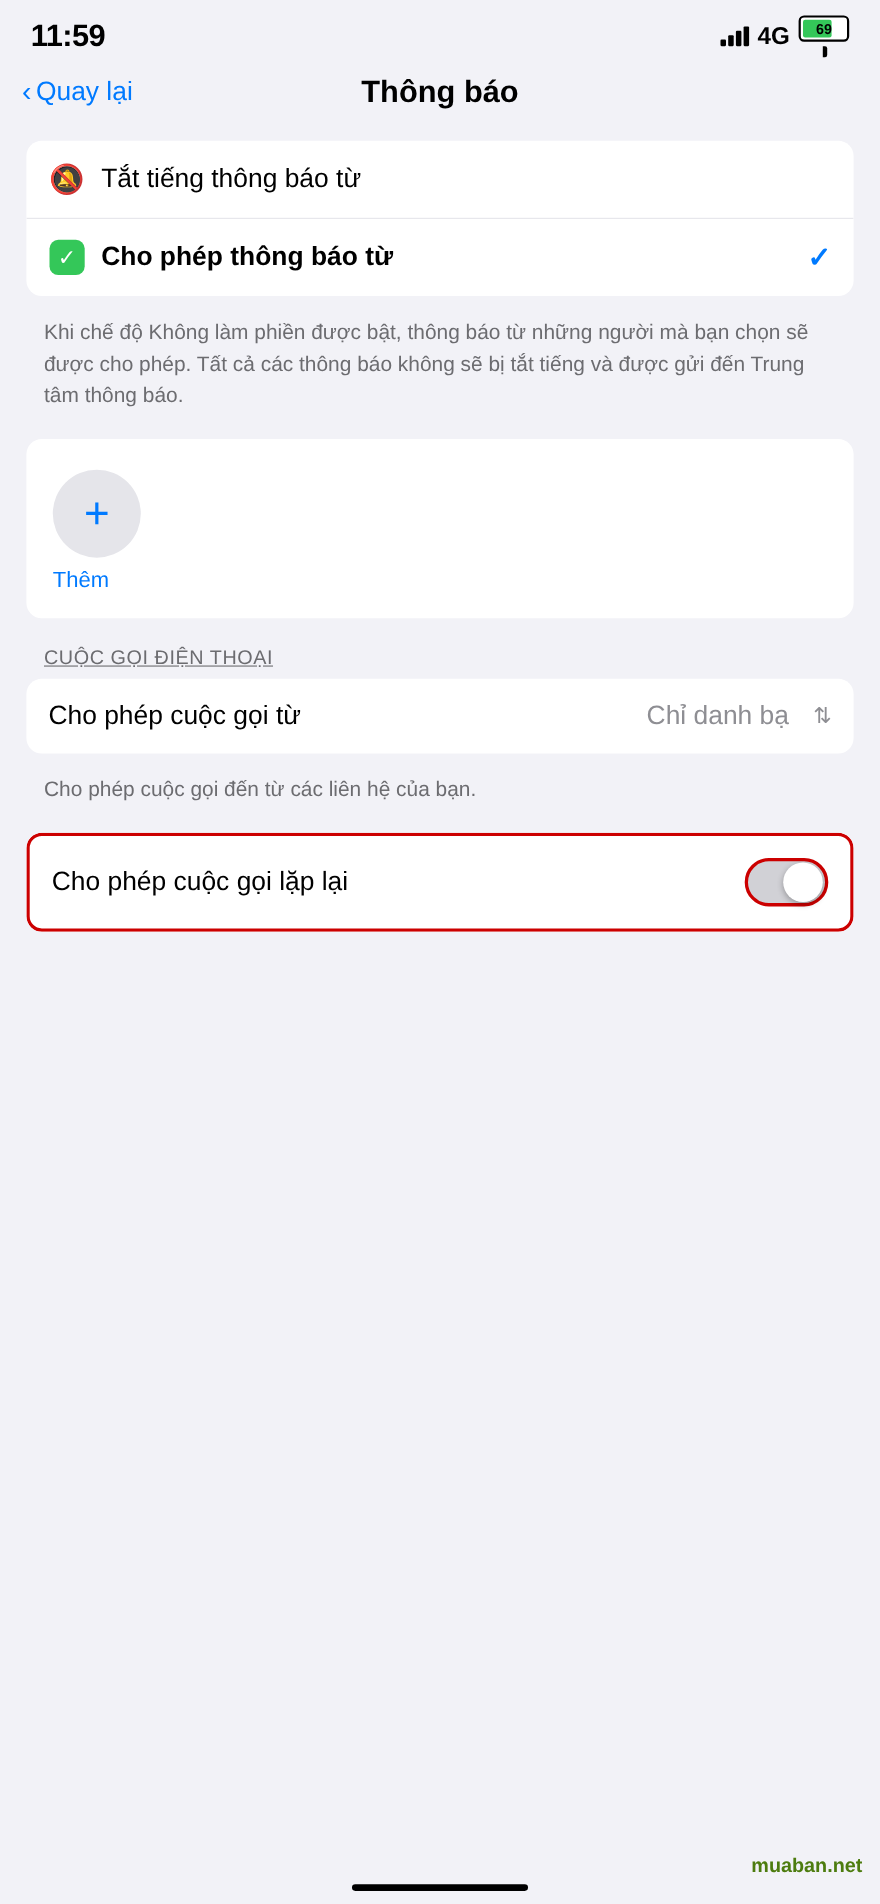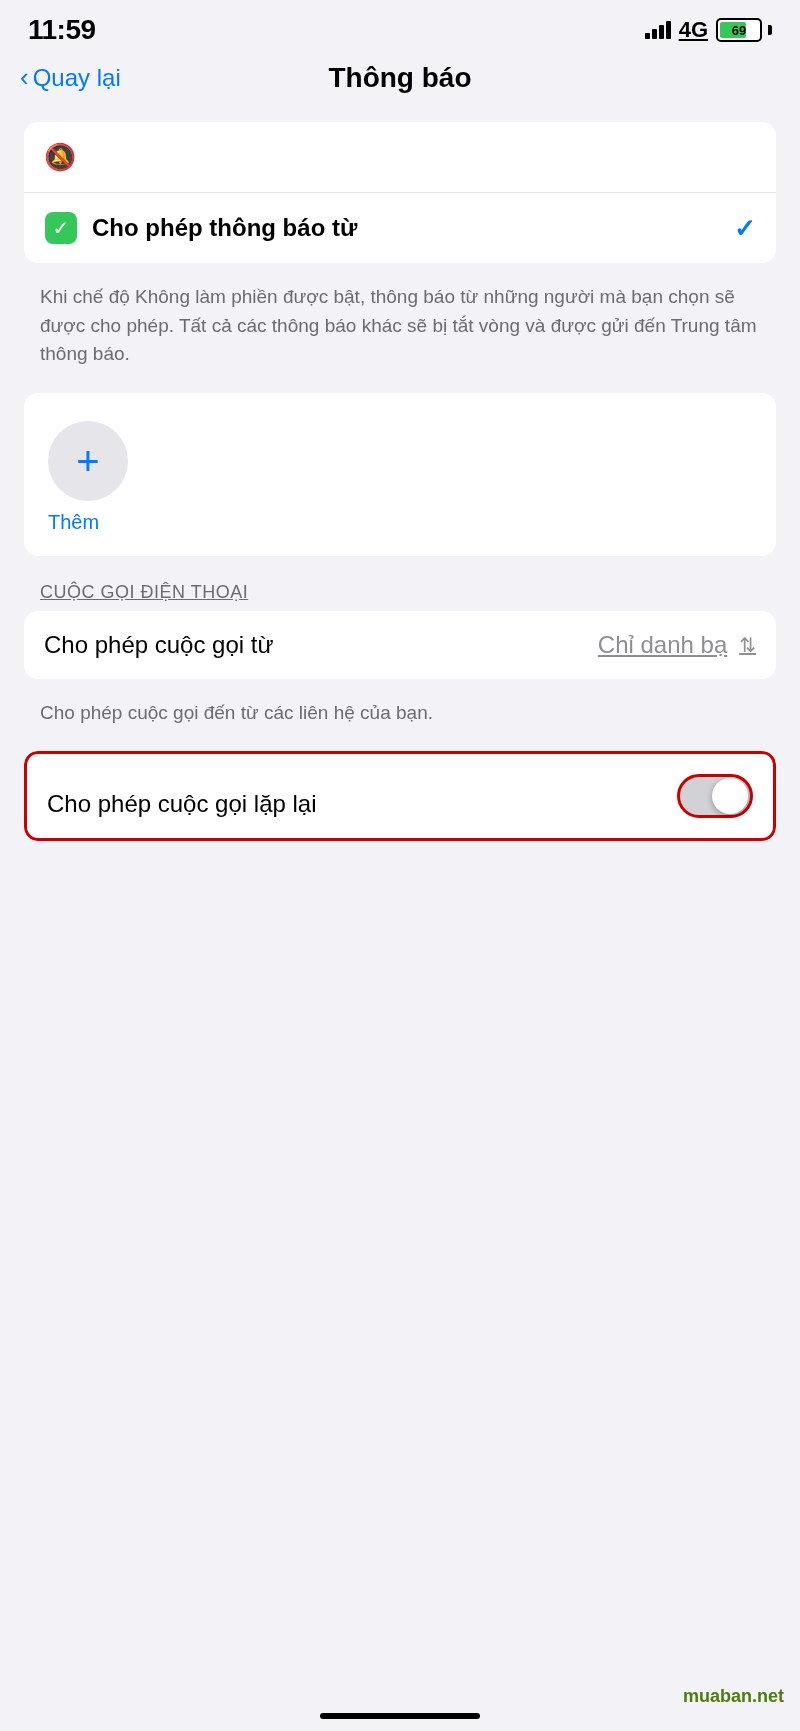--- a/index.html
+++ b/index.html
@@ -43,26 +43,26 @@
       border-radius: 1px;
     }
     .signal-bar:nth-child(1) { height: 6px; }
     .signal-bar:nth-child(2) { height: 10px; }
     .signal-bar:nth-child(3) { height: 14px; }
     .signal-bar:nth-child(4) { height: 18px; }
     .network-text {
       font-size: 22px;
       font-weight: 600;
       color: #000;
-      text-decoration: underline;
     }
     .battery-container {
       display: flex;
       align-items: center;
       gap: 4px;
+      flex-direction: column;
     }
     .battery-box {
       width: 46px;
       height: 24px;
       border: 2px solid #000;
       border-radius: 5px;
       position: relative;
       display: flex;
       align-items: center;
       padding: 2px;
@@ -233,42 +233,41 @@
     
     .calls-group {
       background: #fff;
       border-radius: 14px;
       overflow: hidden;
       margin-bottom: 10px;
     }
 
     .calls-row {
       display: flex;
-      align-items: flex-end;
+      align-items: center;
       padding: 20px 20px;
       border-bottom: 1px solid #e5e5ea;
       min-height: 68px;
     }
     .calls-row:last-child {
       border-bottom: none;
     }
 
     .calls-label {
       font-size: 24px;
       color: #000;
       flex: 1;
     }
 
     .calls-value {
       font-size: 24px;
       color: #8e8e93;
       display: flex;
       align-items: center;
-      gap: 12px;
-      text-decoration: underline;
+      gap: 22px;
     }
 
     .chevron-updown {
       font-size: 20px;
       color: #8e8e93;
     }
 
     
     .toggle-container {
       position: relative;
@@ -362,31 +361,32 @@
   <span class="nav-title">Thông báo</span>
 </div>
 
 <div class="content">
 
   <div class="card-group">
     <div class="card-row">
       <div class="row-icon">
         <span class="mute-icon">🔕</span>
       </div>
+      <span class="row-label">Tắt tiếng thông báo từ</span>
     </div>
     <div class="card-row">
       <div class="row-icon">
         <div class="green-shield">✓</div>
       </div>
       <span class="row-label bold">Cho phép thông báo từ</span>
       <span class="checkmark">✓</span>
     </div>
   </div>
 
-  <div class="description-text">Khi chế độ Không làm phiền được bật, thông báo từ những người mà bạn chọn sẽ được cho phép. Tất cả các thông báo khác sẽ bị tắt vòng và được gửi đến Trung tâm thông báo.</div>
+  <div class="description-text">Khi chế độ Không làm phiền được bật, thông báo từ những người mà bạn chọn sẽ được cho phép. Tất cả các thông báo không sẽ bị tắt tiếng và được gửi đến Trung tâm thông báo.</div>
 
   <div class="card-group">
     <div style="padding: 28px 24px 22px 24px; display: flex; flex-direction: column; align-items: flex-start;">
       <div class="add-circle">
         <span class="add-circle-plus">+</span>
       </div>
       <span class="add-label">Thêm</span>
     </div>
   </div>
 

